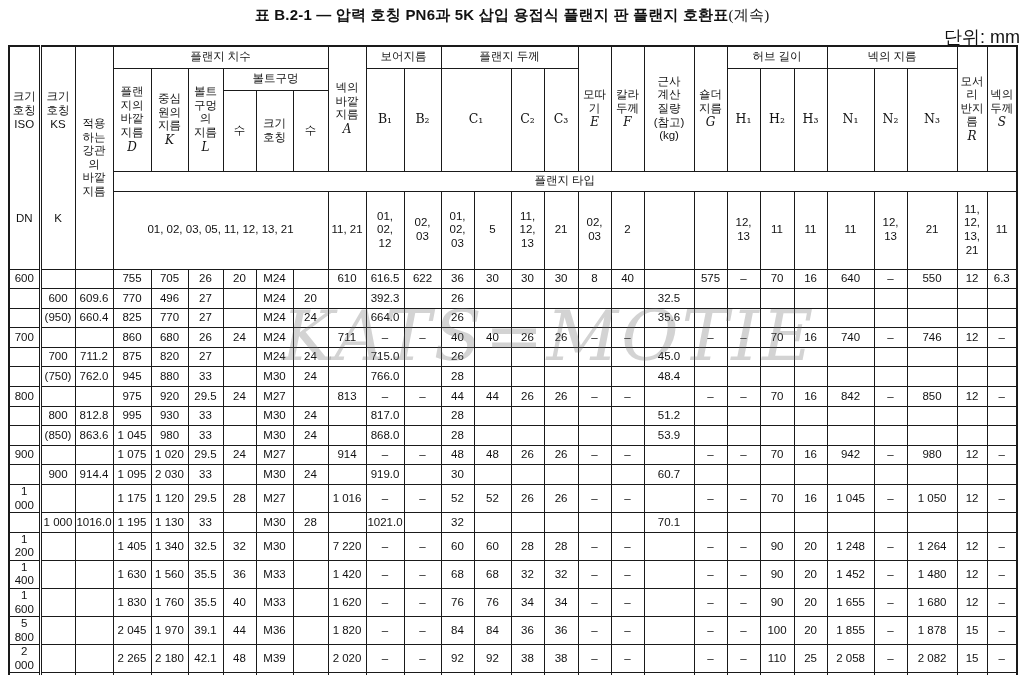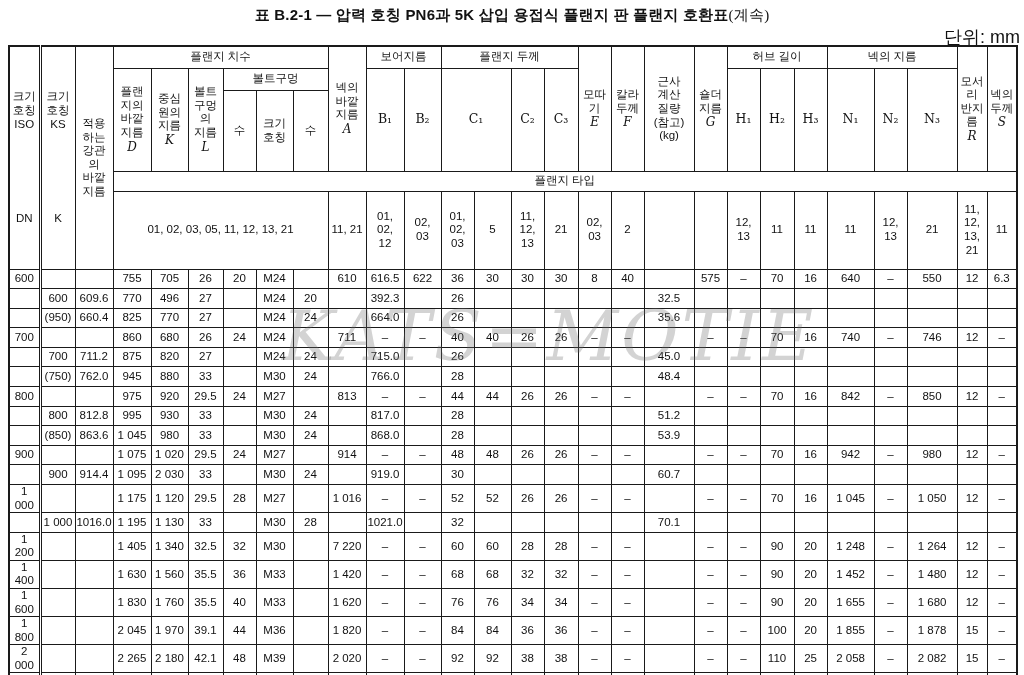--- a/index.html
+++ b/index.html
@@ -658,21 +658,21 @@
           <td>–</td>
           <td>90</td>
           <td>20</td>
           <td>1 655</td>
           <td>–</td>
           <td>1 680</td>
           <td>12</td>
           <td>–</td>
         </tr>
         <tr>
-          <td class="dbl">1 800</td>
+          <td class="dbl">5 800</td>
           <td></td>
           <td></td>
           <td>2 045</td>
           <td>1 970</td>
           <td>39.1</td>
           <td>44</td>
           <td>M36</td>
           <td></td>
           <td>1 820</td>
           <td>–</td>

